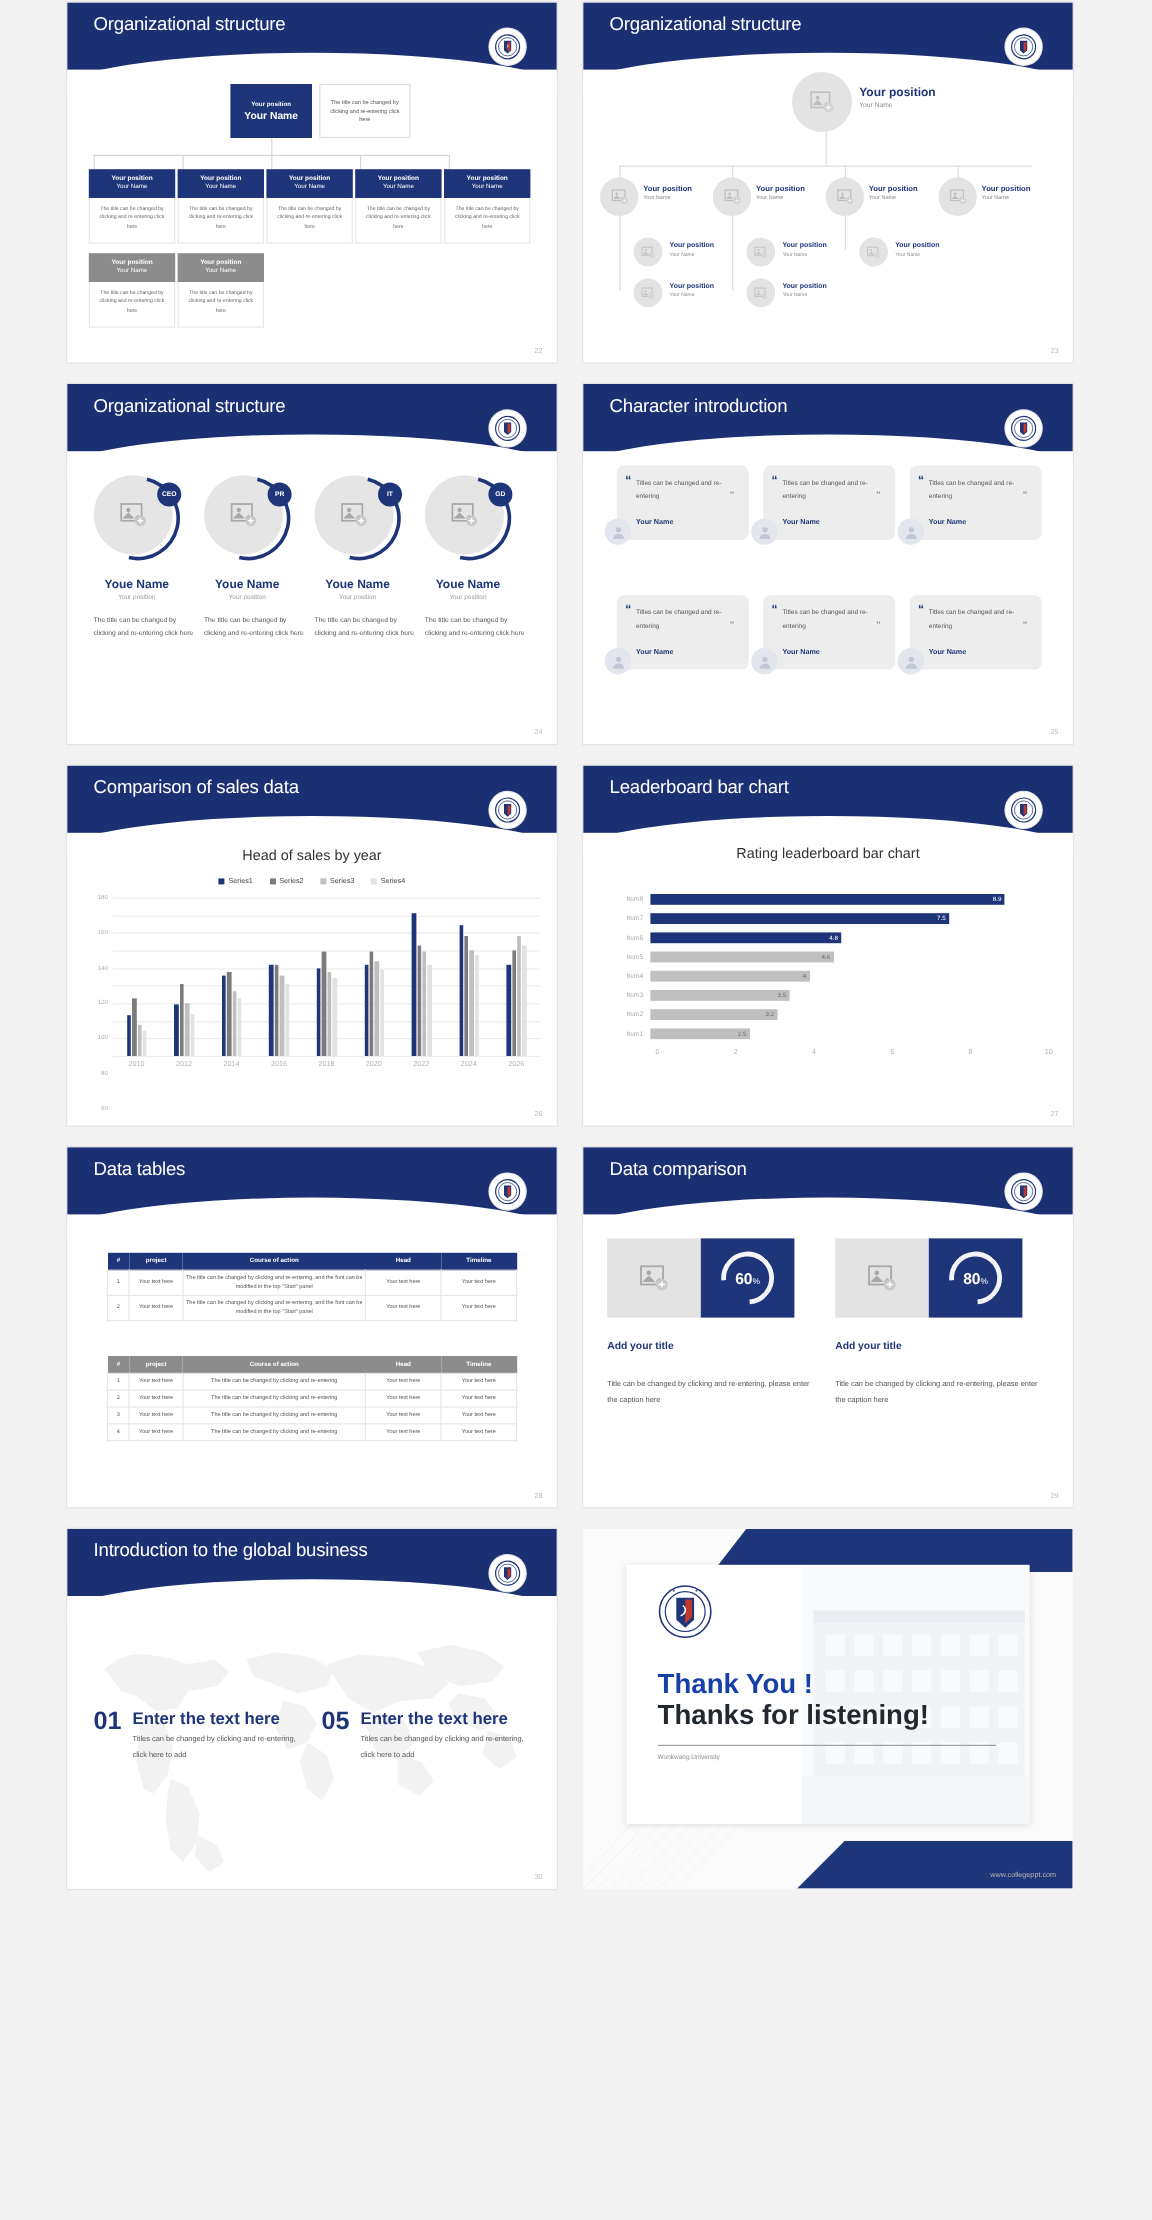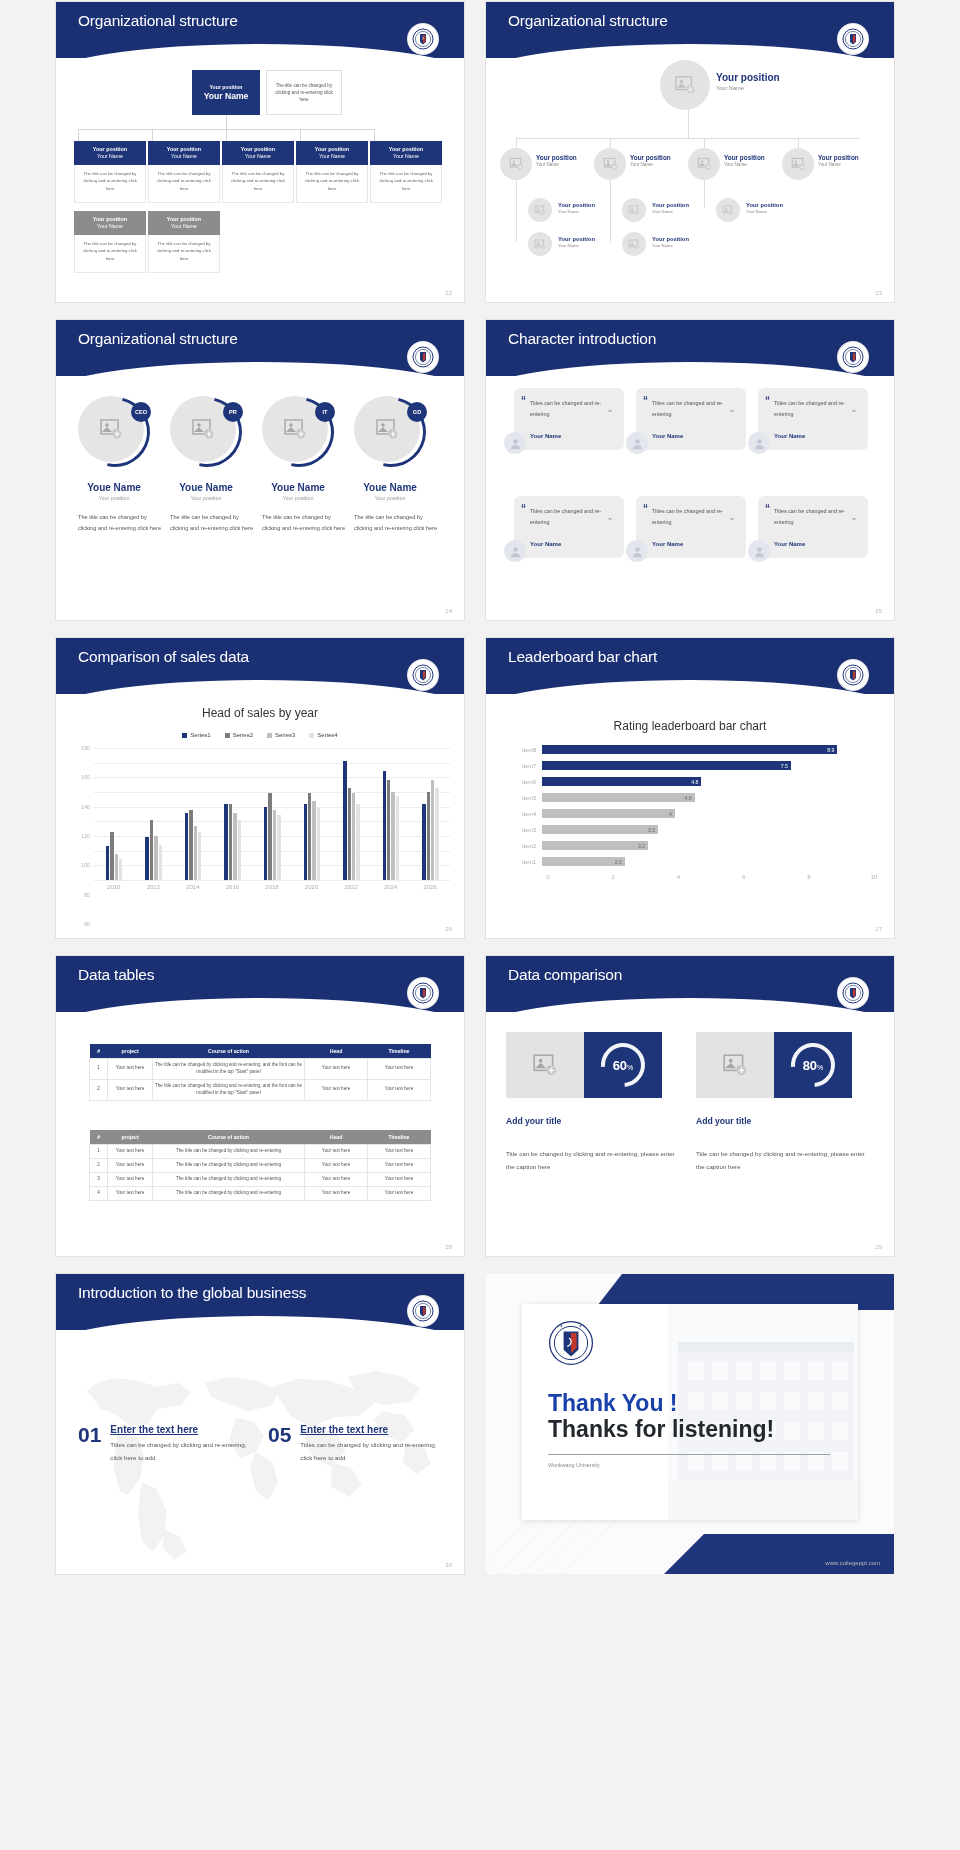--- a/index.html
+++ b/index.html
@@ -106,21 +106,21 @@
   .ringtxt{position:relative;color:#fff;font-size:13px;font-weight:bold;z-index:2;}
   .ringtxt small{font-size:7px;font-weight:normal;}
   .dc-cap{position:absolute;top:160px;width:170px;}
   .dc-cap h4{font-size:8.6px;color:#1f3579;margin-bottom:22px;}
   .dc-cap p{font-size:6.2px;color:#555;line-height:2.05;}
 
   
   .worldmap{position:absolute;left:0;top:56px;width:100%;height:244px;opacity:.5;}
   .gb{position:absolute;top:150px;display:flex;gap:9px;}
   .gbnum{font-size:21px;font-weight:bold;color:#1f3579;line-height:1;}
-  .gb h5{font-size:10px;color:#1f3579;margin-bottom:3px;text-decoration:underline;}
+  .gb h5{font-size:14px;color:#1f3579;margin-bottom:3px;}
   .gb p{font-size:6.2px;color:#555;line-height:2.1;width:148px;}
 
   
   .ty{position:relative;width:408px;height:300px;background:#fbfbfb;overflow:hidden;}
   .ty .topblue{position:absolute;right:0;top:0;width:300px;height:36px;background:#1f3579;
                clip-path:polygon(28px 0,100% 0,100% 100%,0 100%);}
   .ty .botblue{position:absolute;right:0;bottom:0;width:230px;height:40px;background:#1f3579;
                clip-path:polygon(40px 0,100% 0,100% 100%,0 100%);}
   .ty .cardwhite{position:absolute;left:36px;top:30px;width:336px;height:216px;background:#fff;
                  box-shadow:0 1px 6px rgba(0,0,0,.12);overflow:hidden;}
@@ -680,21 +680,21 @@
       <div class="band-curve"></div>
       <div class="slide-title">Leaderboard bar chart</div>
       <div class="logo">
         <svg width="22" height="22" viewBox="0 0 22 22">
             <circle cx="11" cy="11" r="10" fill="none" stroke="#1f3579" stroke-width="1"></circle>
             <circle cx="11" cy="11" r="7.6" fill="none" stroke="#1f3579" stroke-width=".6"></circle>
             <path d="M8 6h6v8l-3 2.6L8 14z" fill="#1f3579"></path>
             <path d="M11 7.2h2.3v6.3L11 15.3z" fill="#c0392b"></path>
           </svg>
       </div>
-      <div class="cht-title" style="top:81px">Rating leaderboard bar chart</div>
+      <div class="cht-title" style="top:66px">Rating leaderboard bar chart</div>
       <div class="lb" id="lb-27">
           <div class="lbrow">
             <div class="lbname">Item8</div>
             <div class="lbtrack">
               <div class="lbbar" style="width: 89%; background: rgb(31, 53, 121);">
                 <span class="lbval" style="color: rgb(255, 255, 255);">8.9</span>
               </div>
             </div>
           </div>
           <div class="lbrow">

